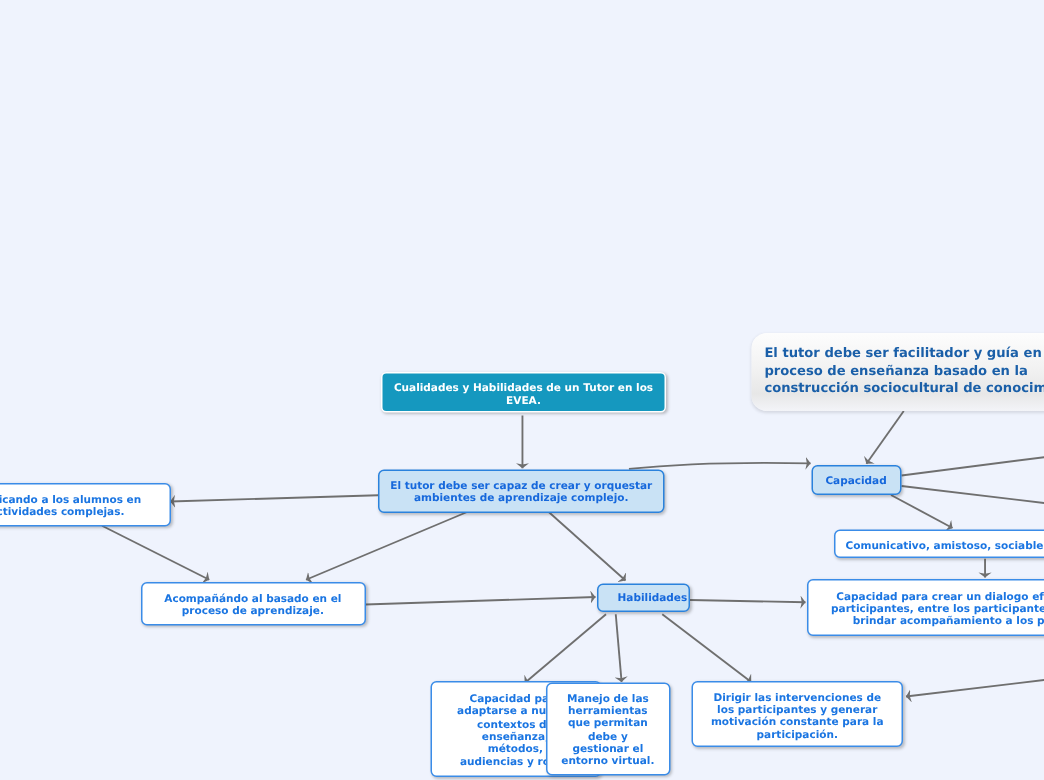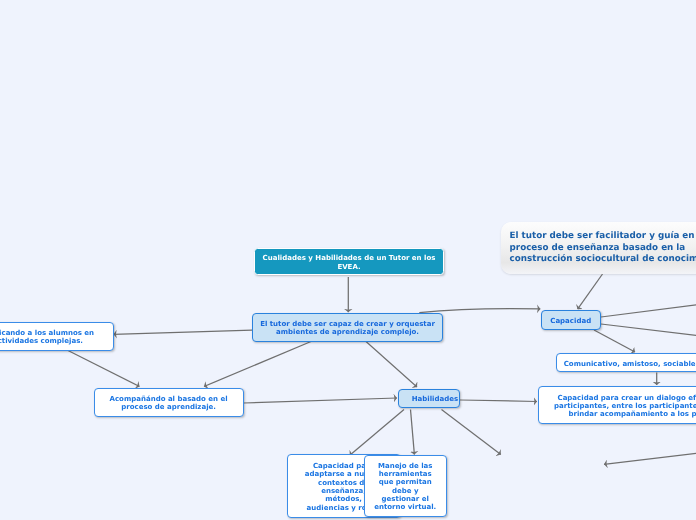--- a/index.html
+++ b/index.html
@@ -79,13 +79,17 @@
 contextos de
 enseñanza,
 métodos,
 audiencias y roles.</span></div>
   <div class="node n-white" style="left:363.9px;top:454.5px;width:82.7px;height:62px;"><span>Manejo de las
 herramientas
 que permitan
 debe y
 gestionar el
 entorno virtual.</span></div>
+  <div class="node n-white" style="left:461px;top:454.3px;width:141px;height:44.2px;"><span>Dirigir las intervenciones de
+los participantes y generar
+motivación constante para la
+participación.</span></div>
 </div>
 
 </body></html>

